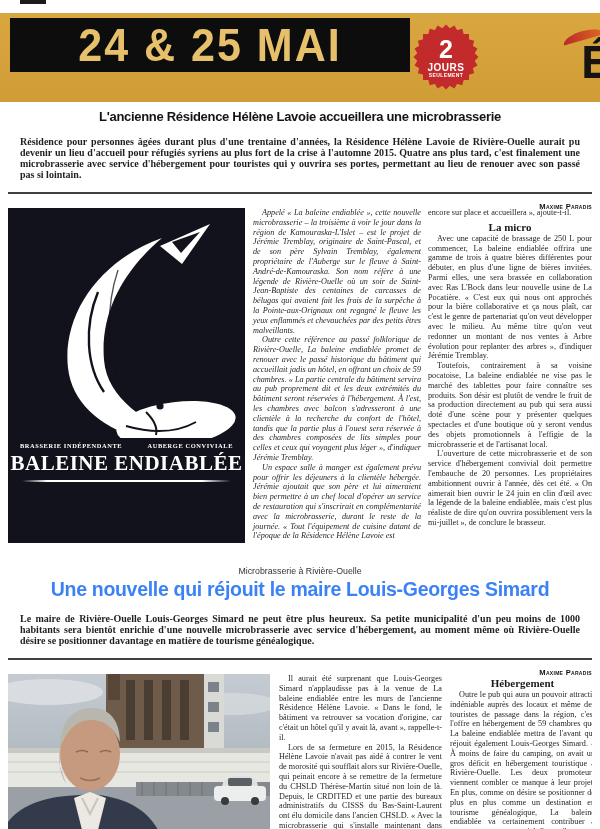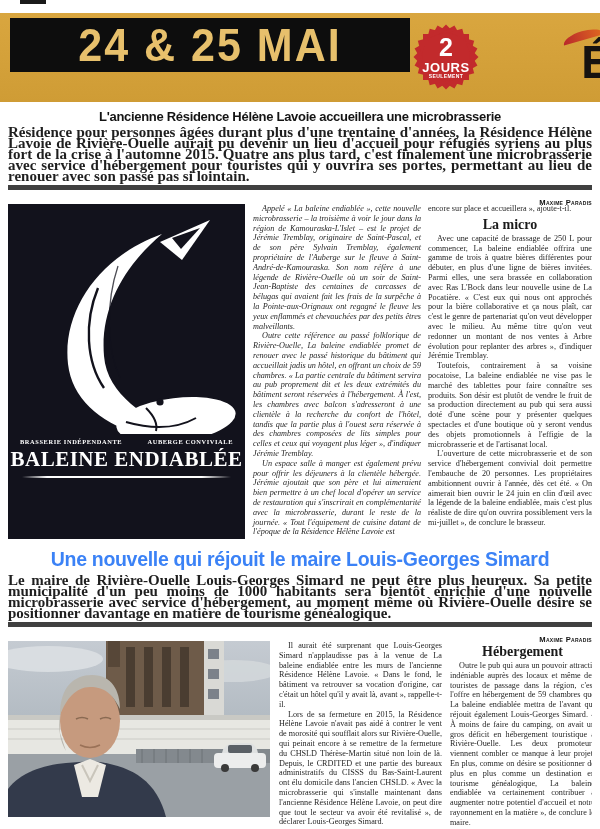--- a/index.html
+++ b/index.html
@@ -15,38 +15,38 @@
   .datebox span{font-family:"Liberation Sans",sans-serif;font-weight:700;font-size:43px;
                 letter-spacing:2px;color:#e7c06c;transform:scaleY(1.08);white-space:nowrap;}
   .badge{position:absolute;left:415px;top:13px;width:62px;height:62px;}
   .spike{position:absolute;left:8px;top:8px;width:46px;height:46px;background:#c22a2c;}
   .s2{transform:rotate(15deg);} .s3{transform:rotate(30deg);} .s4{transform:rotate(45deg);}
   .s5{transform:rotate(60deg);} .s6{transform:rotate(75deg);}
   .badge-core{position:absolute;inset:7px;border-radius:50%;background:#c22a2c;color:#fff;
               display:flex;flex-direction:column;align-items:center;justify-content:center;
               font-family:"Liberation Sans",sans-serif;font-weight:700;line-height:1;}
   .badge-num{font-size:25px;margin-bottom:1px;}
-  .badge-l1{font-size:13px;letter-spacing:0.5px;}
+  .badge-l1{font-size:10px;letter-spacing:0.5px;}
   .badge-l2{font-size:5px;letter-spacing:0.4px;}
   .partial-logo{position:absolute;right:-12px;top:26px;font-family:"Liberation Sans",sans-serif;
                 font-weight:700;font-size:46px;color:#161310;line-height:1;}
   .swoosh{position:absolute;right:-4px;top:18px;width:42px;height:9px;background:linear-gradient(90deg,#b8272b,#e06a20);
           border-radius:100% 100% 0 0/200% 200% 0 0;transform:rotate(-16deg);}
   
   .content{padding:0 8px;}
   .headline1{font-family:"Liberation Sans",sans-serif;font-weight:700;font-size:13px;
              letter-spacing:-0.3px;text-align:center;color:#141414;margin:7px 0 3px;}
-  .lead{font-weight:700;font-size:15px;line-height:11px;text-align:justify;margin:0;color:#1f1f1f;}
-  .byline-row{border-top:5px solid #404040;margin-top:3px;padding-top:1px;text-align:right;height:9px;}
+  .lead{font-weight:700;font-size:10px;line-height:11px;text-align:justify;margin:12px;color:#1f1f1f;}
+  .byline-row{border-top:2px solid #404040;margin-top:3px;padding-top:1px;text-align:right;height:9px;}
   .byline{font-family:"Liberation Sans",sans-serif;font-weight:700;font-size:7.6px;
           font-variant:small-caps;letter-spacing:0.3px;color:#111;}
   .cols{display:flex;margin-top:4px;}
   .col p{margin:0;text-indent:9px;font-size:8.2px;line-height:9.8px;text-align:justify;color:#262626;}
   .col p.noindent{text-indent:0;}
-  .subhead{font-size:14px;font-weight:700;text-align:center;margin:3px 0 1px;color:#1a1a1a;}
+  .subhead{font-size:11px;font-weight:700;text-align:center;margin:3px 0 1px;color:#1a1a1a;}
   .a1{height:342px;overflow:hidden;}
   .a1 .logo-col{width:237px;margin-right:8px;flex:none;}
   .a1 .c2{width:168px;margin-right:7px;flex:none;font-style:italic;}
   .a1 .c3{width:164px;flex:none;}
   
   .logo{width:237px;height:335px;background:#12121c;color:#fff;box-sizing:border-box;padding-top:12px;}
   .logo svg{display:block;margin:0 auto;}
   .logo-tagline{display:flex;justify-content:space-between;padding:0 12px;margin-top:4px;
                 font-size:6.4px;font-weight:700;letter-spacing:0.6px;}
   .logo-wordmark{text-align:center;font-size:21px;font-weight:700;letter-spacing:0.5px;margin-top:2px;
@@ -134,20 +134,21 @@
           <p class="noindent">encore sur place et accueillera », ajoute-t-il.</p>
           <div class="subhead">La micro</div>
           <p>Avec une capacité de brassage de 250 L pour commencer, La baleine endiablée offrira une gamme de trois à quatre bières différentes pour débuter, en plus d'une ligne de bières invitées. Parmi elles, une sera brassée en collaboration avec Ras L'Bock dans leur nouvelle usine de La Pocatière. « C'est eux qui nous ont approchés pour la bière collaborative et ça nous plaît, car c'est le genre de partenariat qu'on veut développer avec le milieu. Au même titre qu'on veut redonner un montant de nos ventes à Arbre évolution pour replanter des arbres », d'indiquer Jérémie Tremblay.</p>
           <p>Toutefois, contrairement à sa voisine pocatoise, La baleine endiablée ne vise pas le marché des tablettes pour faire connaître ses produits. Son désir est plutôt de vendre le fruit de sa production directement au pub qui sera aussi doté d'une scène pour y présenter quelques spectacles et d'une boutique où y seront vendus des objets promotionnels à l'effigie de la microbrasserie et de l'artisanat local.</p>
           <p>L'ouverture de cette microbrasserie et de son service d'hébergement convivial doit permettre l'embauche de 20 personnes. Les propriétaires ambitionnent ouvrir à l'année, dès cet été. « On aimerait bien ouvrir le 24 juin en clin d'œil avec la légende de la baleine endiablée, mais c'est plus réaliste de dire qu'on ouvrira possiblement vers la mi-juillet », de conclure le brasseur.</p>
         </div>
       </div>
     </section>
 
     <section>
+      <div class="kicker">Microbrasserie à Rivière-Ouelle</div>
       <h2 class="headline2">Une nouvelle qui réjouit le maire Louis-Georges Simard</h2>
       <p class="lead">Le maire de Rivière-Ouelle Louis-Georges Simard ne peut être plus heureux. Sa petite municipalité d'un peu moins de 1000 habitants sera bientôt enrichie d'une nouvelle microbrasserie avec service d'hébergement, au moment même où Rivière-Ouelle désire se positionner davantage en matière de tourisme généalogique.</p>
       <div class="byline-row">
         <span class="byline">Maxime Paradis</span>
       </div>
       <div class="cols a2">
 
         <div class="photo-col">
           <svg width="262" height="176" viewBox="0 0 262 176">
             <defs>

